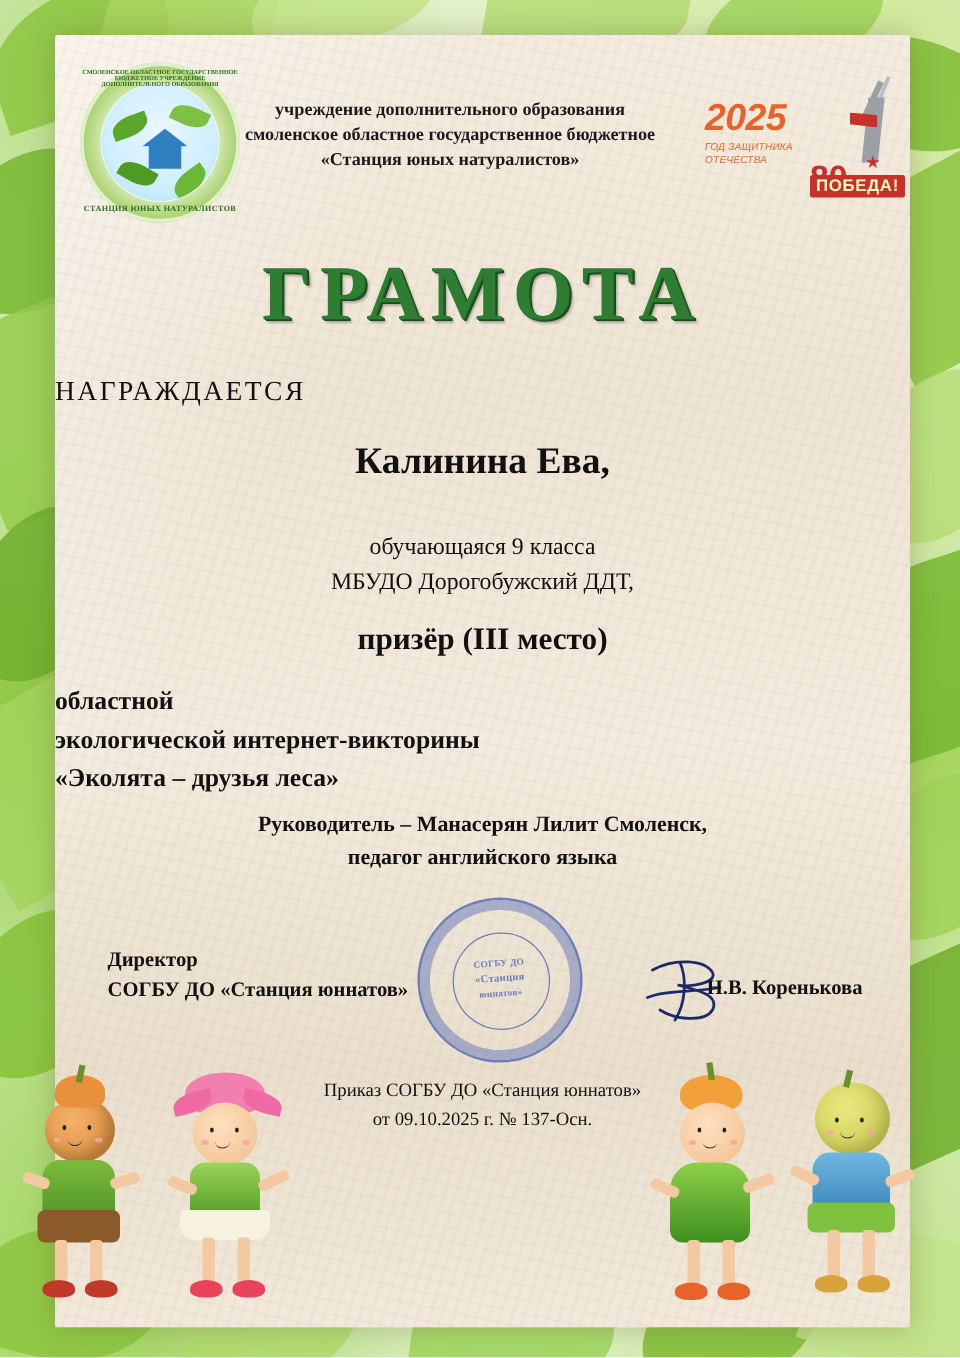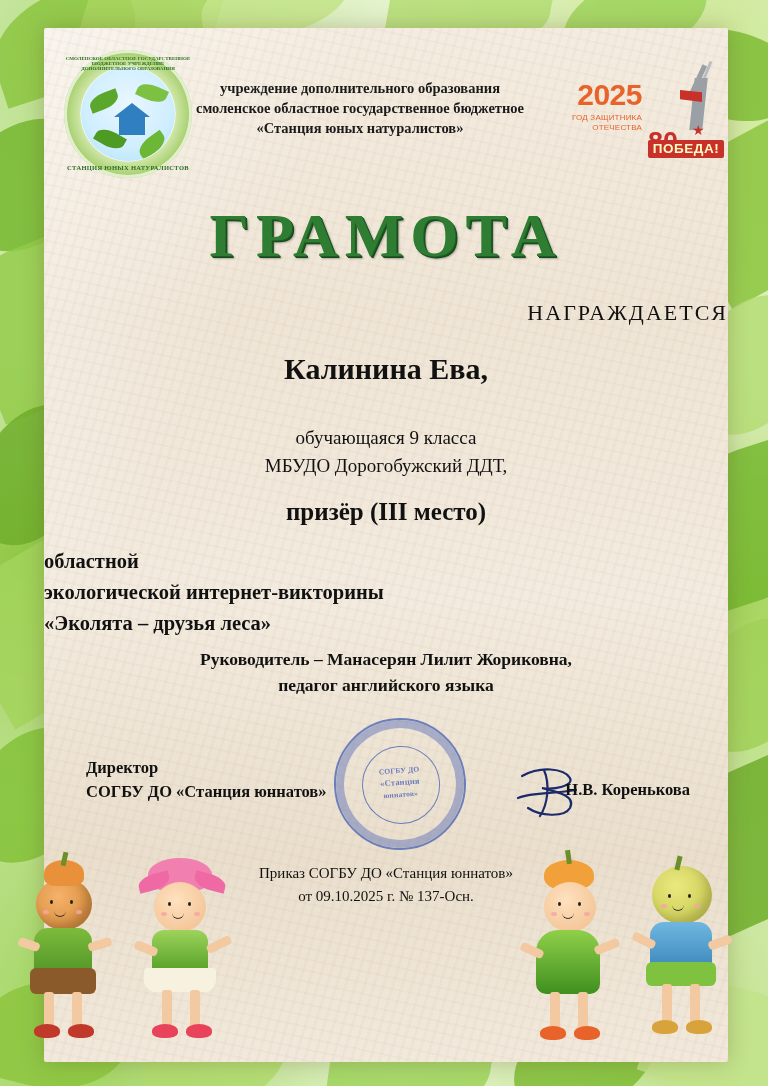--- a/index.html
+++ b/index.html
@@ -136,21 +136,22 @@
     text-align: center;
   }
   .logo-text .top { position: absolute; top: 6px; left: 0; right: 0; }
   .logo-text .bot { position: absolute; bottom: 7px; left: 0; right: 0; font-size: 6.5px; letter-spacing: .3px; }
 
   .year-block {
     position: absolute;
     left: 520px;
     top: 52px;
     width: 78px;
-    text-align: right;
+    text-align: left;
+    font-style: italic;
   }
   .year-num {
     font-family: "Liberation Sans", sans-serif;
     font-weight: bold;
     font-size: 30px;
     color: #e8632a;
     letter-spacing: -.5px;
     line-height: 1;
   }
   .year-sub {
@@ -247,21 +248,21 @@
     text-shadow:
       1px 1px 0 #1b5e20,
       2px 2px 0 #17491a,
       3px 3px 2px rgba(0,0,0,.28);
   }
 
   .awarded {
     position: absolute;
     left: 0; right: 0;
     top: 272px;
-    text-align: right;
+    text-align: left;
     font-size: 22px;
     letter-spacing: 2px;
     color: #111;
   }
 
   .recipient {
     position: absolute;
     left: 0; right: 0;
     top: 324px;
     text-align: center;
@@ -498,21 +499,21 @@
 
     <div class="place">призёр (III место)</div>
 
     <div class="event">
       <div>областной</div>
       <div>экологической интернет-викторины</div>
       <div>«Эколята – друзья леса»</div>
     </div>
 
     <div class="supervisor">
-      <div>Руководитель – Манасерян Лилит Жориковна,</div>
+      <div>Руководитель – Манасерян Лилит Смоленск,</div>
       <div>педагог английского языка</div>
     </div>
 
     <div class="director">
       <div>Директор</div>
       <div>СОГБУ ДО «Станция юннатов»</div>
     </div>
 
     <div class="stamp">
       <div class="inner-circle"></div>

